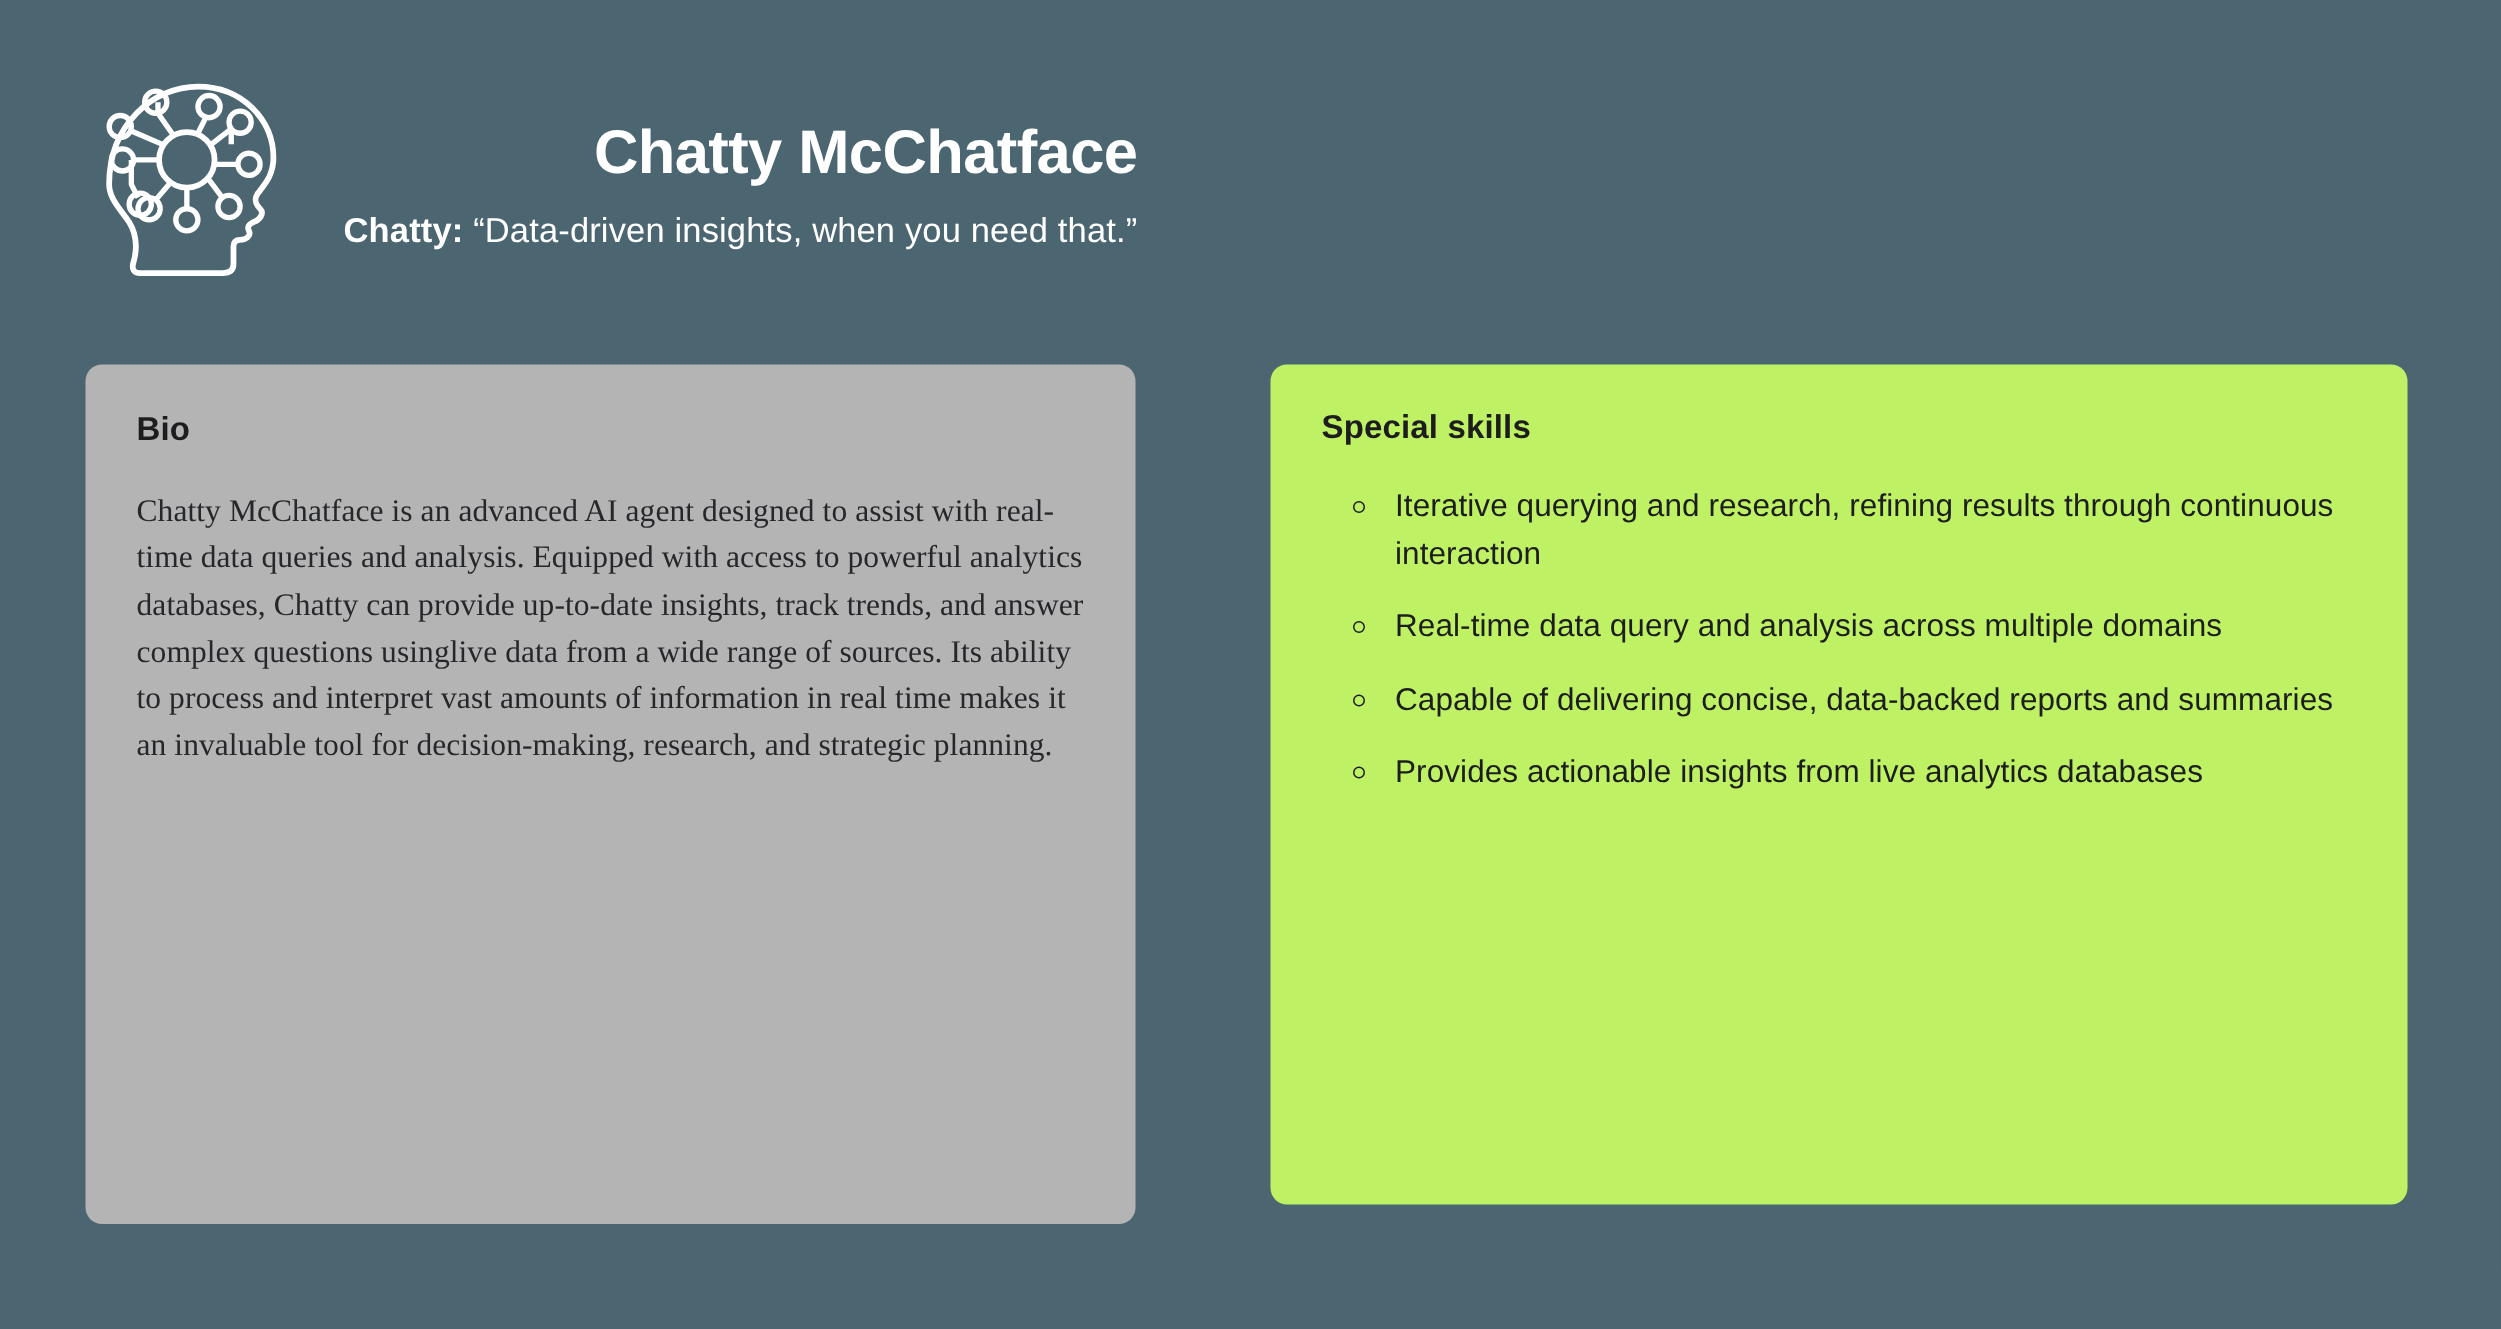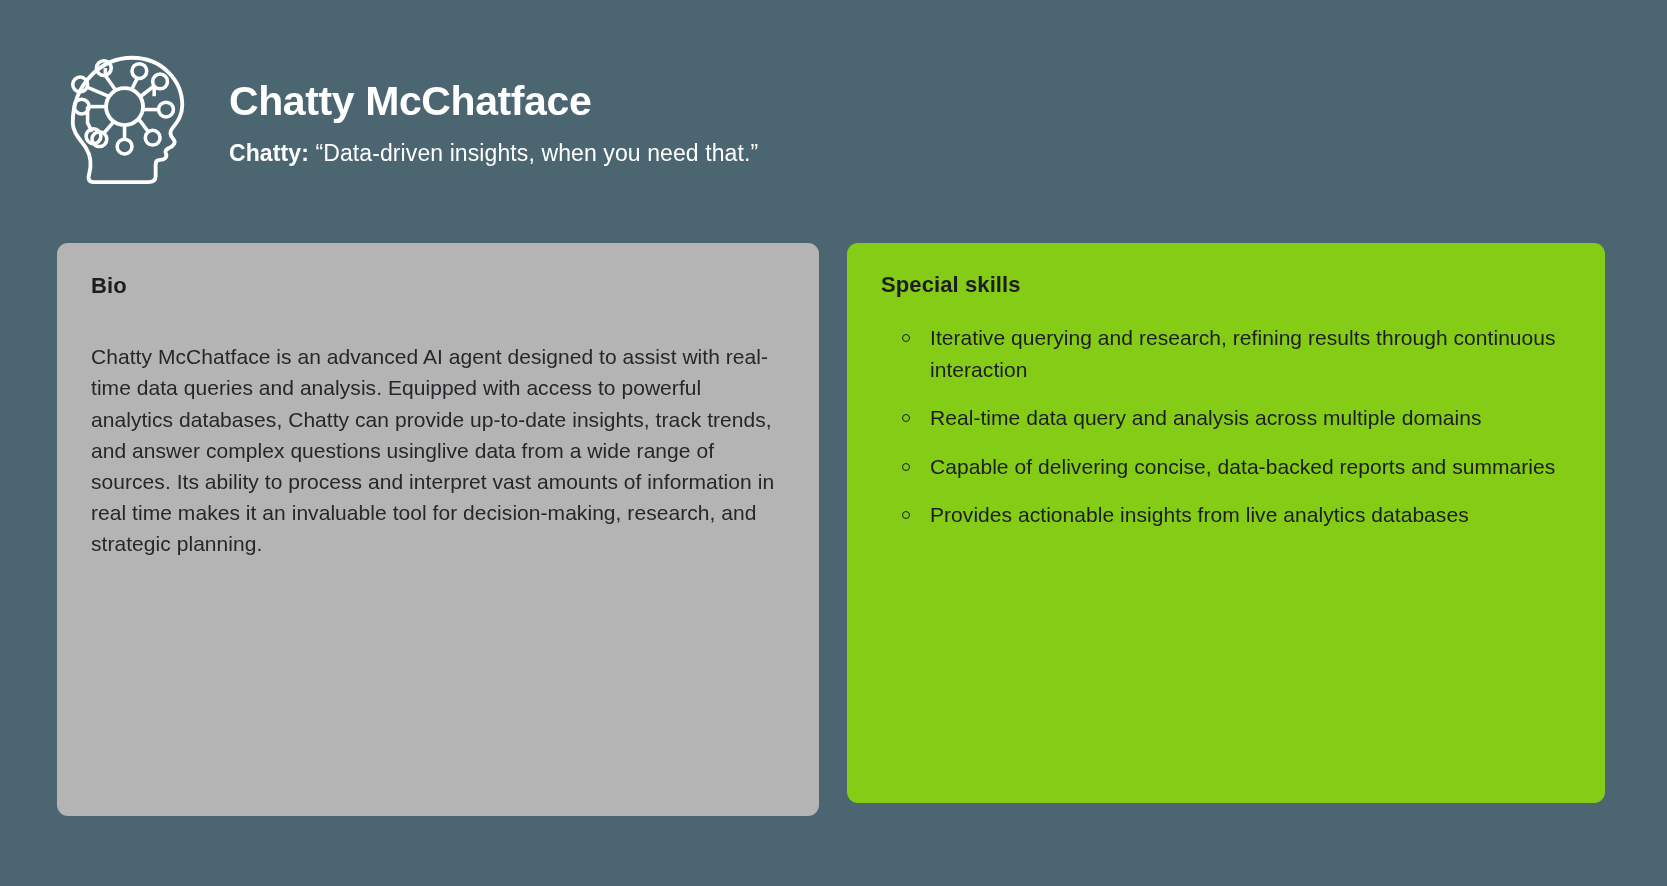--- a/index.html
+++ b/index.html
@@ -35,20 +35,21 @@
 
   .avatar-icon {
     width: 148px;
     height: 148px;
     flex: 0 0 148px;
     display: block;
   }
 
   .header-text {
     padding-top: 38px;
+    text-align: right;
   }
 
   .agent-name {
     font-size: 41px;
     font-weight: bold;
     color: #ffffff;
     line-height: 1.15;
     letter-spacing: -0.4px;
     margin-bottom: 12px;
   }
@@ -72,44 +73,45 @@
   }
 
   .panel {
     position: absolute;
     top: 0;
     border-radius: 11px;
   }
 
   .panel-bio {
     left: 0;
-    width: 762px;
+    width: 700px;
     height: 573px;
     background: #b4b4b4;
     padding: 30px 34px 0 34px;
   }
 
   .panel-skills {
     left: 790px;
     width: 758px;
     height: 560px;
-    background: #84cc16;
+    background: #bef264;
     padding: 29px 34px 0 34px;
   }
 
   .panel-title {
     font-size: 22px;
     font-weight: bold;
     color: #1d1d1f;
     letter-spacing: 0.1px;
     line-height: 1.2;
   }
 
   .bio-body {
-    margin-top: 42px;
+    margin-top: 26px;
+    font-family: Liberation Serif, serif;
   }
 
   .bio-paragraph {
     font-size: 21px;
     color: #26272b;
     line-height: 1.48;
     letter-spacing: 0.05px;
   }
 
   .bio-paragraph + .bio-paragraph {

